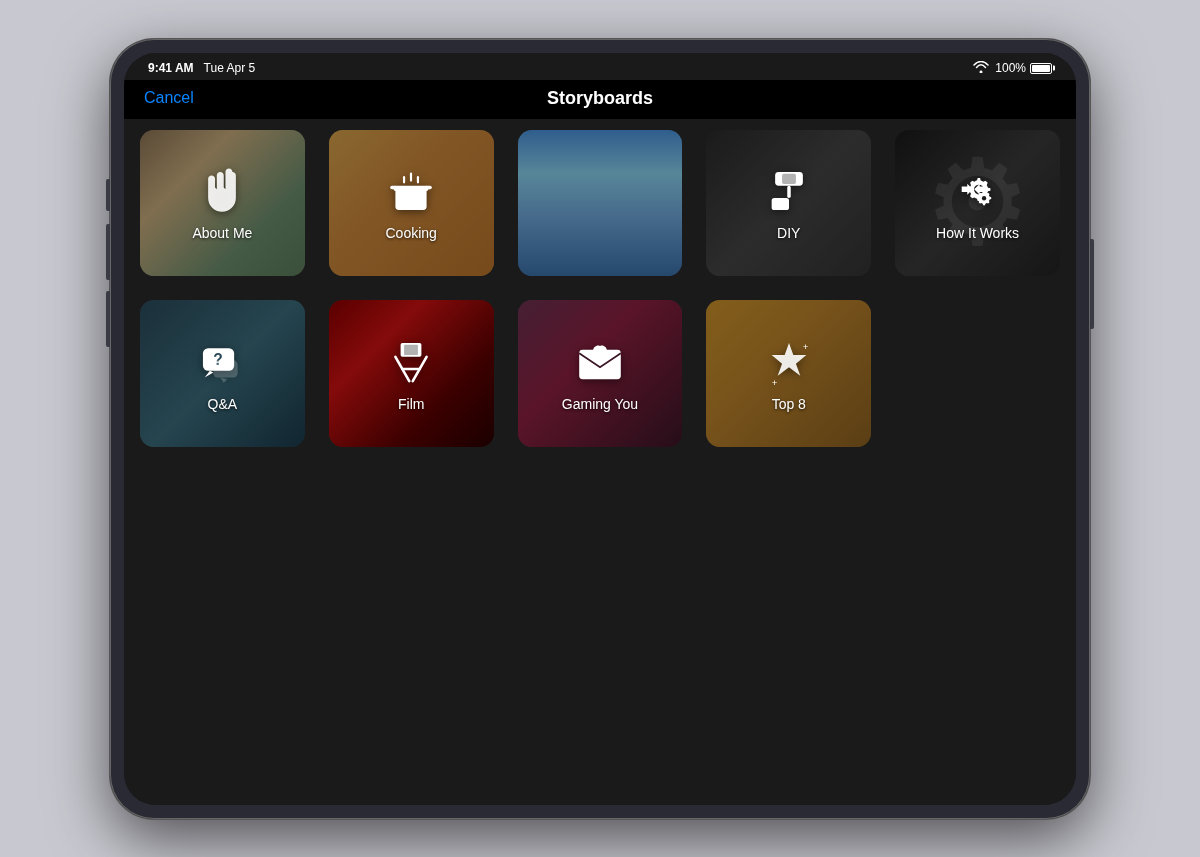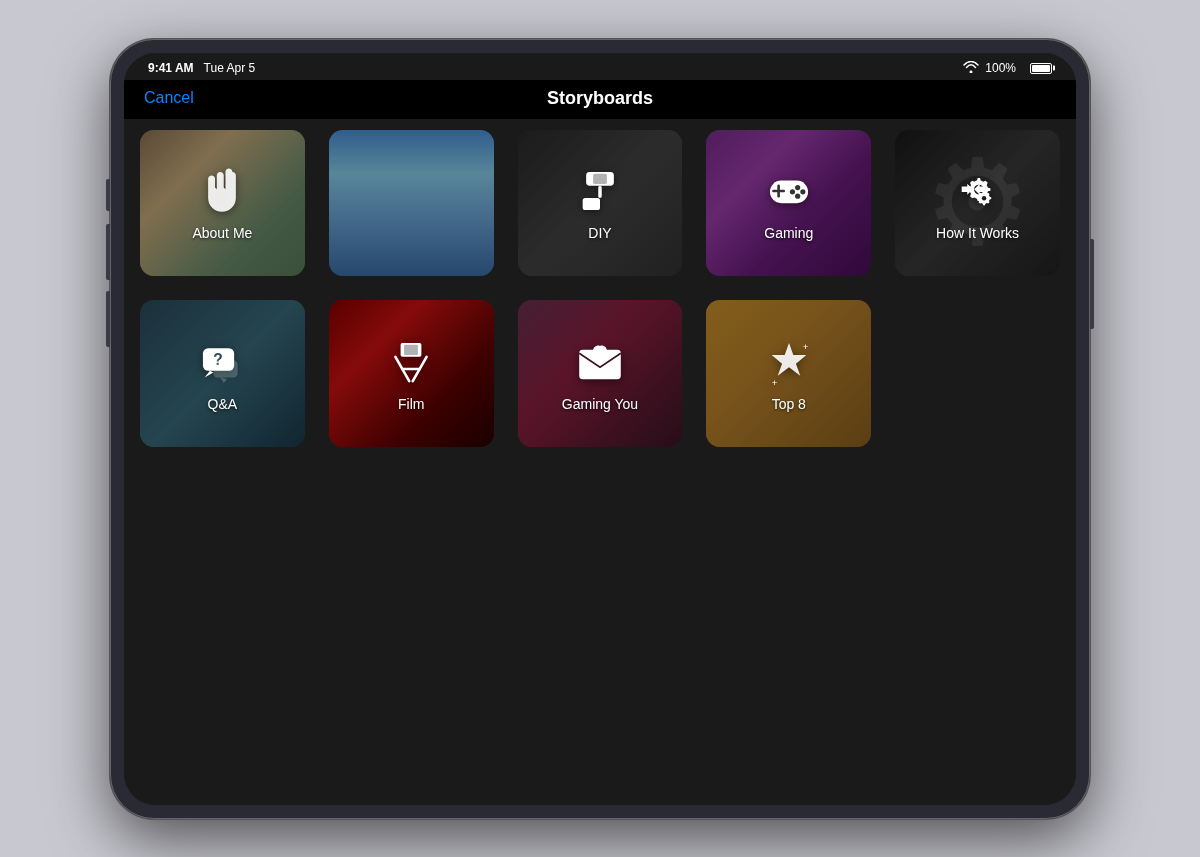--- a/index.html
+++ b/index.html
@@ -92,21 +92,21 @@
       font-size: 12px;
       color: white;
       margin-left: 6px;
     }
     .status-left { display: flex; align-items: center; gap: 4px; }
     .status-right { display: flex; align-items: center; gap: 6px; }
     .wifi-icon { color: white; font-size: 13px; }
     .battery-container {
       display: flex;
       align-items: center;
-      gap: 14px;
+      gap: 4px;
     }
     .battery-text { font-size: 12px; color: white; }
     .battery-icon {
       width: 22px;
       height: 11px;
       border: 1.5px solid white;
       border-radius: 2px;
       position: relative;
       display: flex;
       align-items: center;
@@ -317,56 +317,56 @@
           <div class="grid-item-overlay"></div>
           <div class="grid-item-content">
             <svg class="icon-svg" viewBox="0 0 60 60">
               <path d="M42 8c0-2.2-1.8-4-4-4s-4 1.8-4 4v20l-2-2V12c0-2.2-1.8-4-4-4s-4 1.8-4 4v16l-2-2V16c0-2.2-1.8-4-4-4s-4 1.8-4 4v22c0 8.8 7.2 16 16 16s16-7.2 16-16V12c0-2.2-1.8-4-4-4z" opacity="0.9"></path>
             </svg>
             <span class="grid-item-label">About Me</span>
           </div>
         </div>
 
 
+        <div class="grid-item">
+          <div class="grid-item-bg bg-cooking"></div>
+          <div class="grid-item-overlay"></div>
+          <div class="grid-item-content">
+            <svg class="icon-svg" viewBox="0 0 60 60">
+              <rect x="12" y="26" width="36" height="26" rx="4"></rect>
+              <rect x="10" y="24" width="40" height="6" rx="2"></rect>
+              <rect x="6" y="24" width="8" height="4" rx="2"></rect>
+              <rect x="46" y="24" width="8" height="4" rx="2"></rect>
+              <line x1="22" y1="14" x2="22" y2="20" stroke="white" stroke-width="2.5" stroke-linecap="round"></line>
+              <line x1="30" y1="10" x2="30" y2="18" stroke="white" stroke-width="2.5" stroke-linecap="round"></line>
+              <line x1="38" y1="14" x2="38" y2="20" stroke="white" stroke-width="2.5" stroke-linecap="round"></line>
+            </svg>
+            <span class="grid-item-label">Cooking</span>
+          </div>
+        </div>
 
         <div class="grid-item">
           <div class="grid-item-bg bg-day-in-life"></div>
           <div class="grid-item-overlay"></div>
         </div>
 
         <div class="grid-item">
           <div class="grid-item-bg bg-diy"></div>
           <div class="grid-item-overlay"></div>
           <div class="grid-item-content">
             <svg class="icon-svg" viewBox="0 0 60 60">
               <rect x="14" y="8" width="32" height="16" rx="4"></rect>
               <rect x="22" y="10" width="16" height="12" rx="2" fill="rgba(0,0,0,0.3)"></rect>
               <rect x="28" y="24" width="4" height="14" rx="2"></rect>
               <rect x="10" y="38" width="20" height="14" rx="3"></rect>
             </svg>
             <span class="grid-item-label">DIY</span>
           </div>
         </div>
 
-        <div class="grid-item">
-          <div class="grid-item-bg bg-gaming"></div>
-          <div class="grid-item-overlay"></div>
-          <div class="grid-item-content">
-            <svg class="icon-svg" viewBox="0 0 60 60">
-              <rect x="8" y="18" width="44" height="26" rx="13"></rect>
-              <line x1="18" y1="24" x2="18" y2="36" stroke="#333" stroke-width="3" stroke-linecap="round"></line>
-              <line x1="12" y1="30" x2="24" y2="30" stroke="#333" stroke-width="3" stroke-linecap="round"></line>
-              <circle cx="40" cy="26" r="3" fill="#333"></circle>
-              <circle cx="46" cy="31" r="3" fill="#333"></circle>
-              <circle cx="34" cy="31" r="3" fill="#333"></circle>
-              <circle cx="40" cy="36" r="3" fill="#333"></circle>
-            </svg>
-            <span class="grid-item-label">Gaming</span>
-          </div>
-        </div>
 
         <div class="grid-item">
           <div class="grid-item-bg bg-how-it-works"></div>
           <div class="grid-item-overlay"></div>
           <div class="gear-deco">⚙</div>
           <div class="grid-item-content">
             <svg class="icon-svg" viewBox="0 0 60 60">
               <path d="M25 14h10l1.5 4.5c1 0.4 2 0.9 2.8 1.5l4.7-1.5 7 7-1.5 4.7c0.6 0.9 1.1 1.8 1.5 2.8L56 35v10l-4.5 1.5c-0.4 1-0.9 2-1.5 2.8l1.5 4.7-7 7-4.7-1.5c-0.9 0.6-1.8 1.1-2.8 1.5L35 66H25l-1.5-4.5c-1-0.4-2-0.9-2.8-1.5l-4.7 1.5-7-7 1.5-4.7c-0.6-0.9-1.1-1.8-1.5-2.8L4 45V35l4.5-1.5c0.4-1 0.9-2 1.5-2.8L8.5 26l7-7 4.7 1.5c0.9-0.6 1.8-1.1 2.8-1.5L25 14z" opacity="0"></path>
 
               <g transform="translate(10, 8) scale(0.7)">

